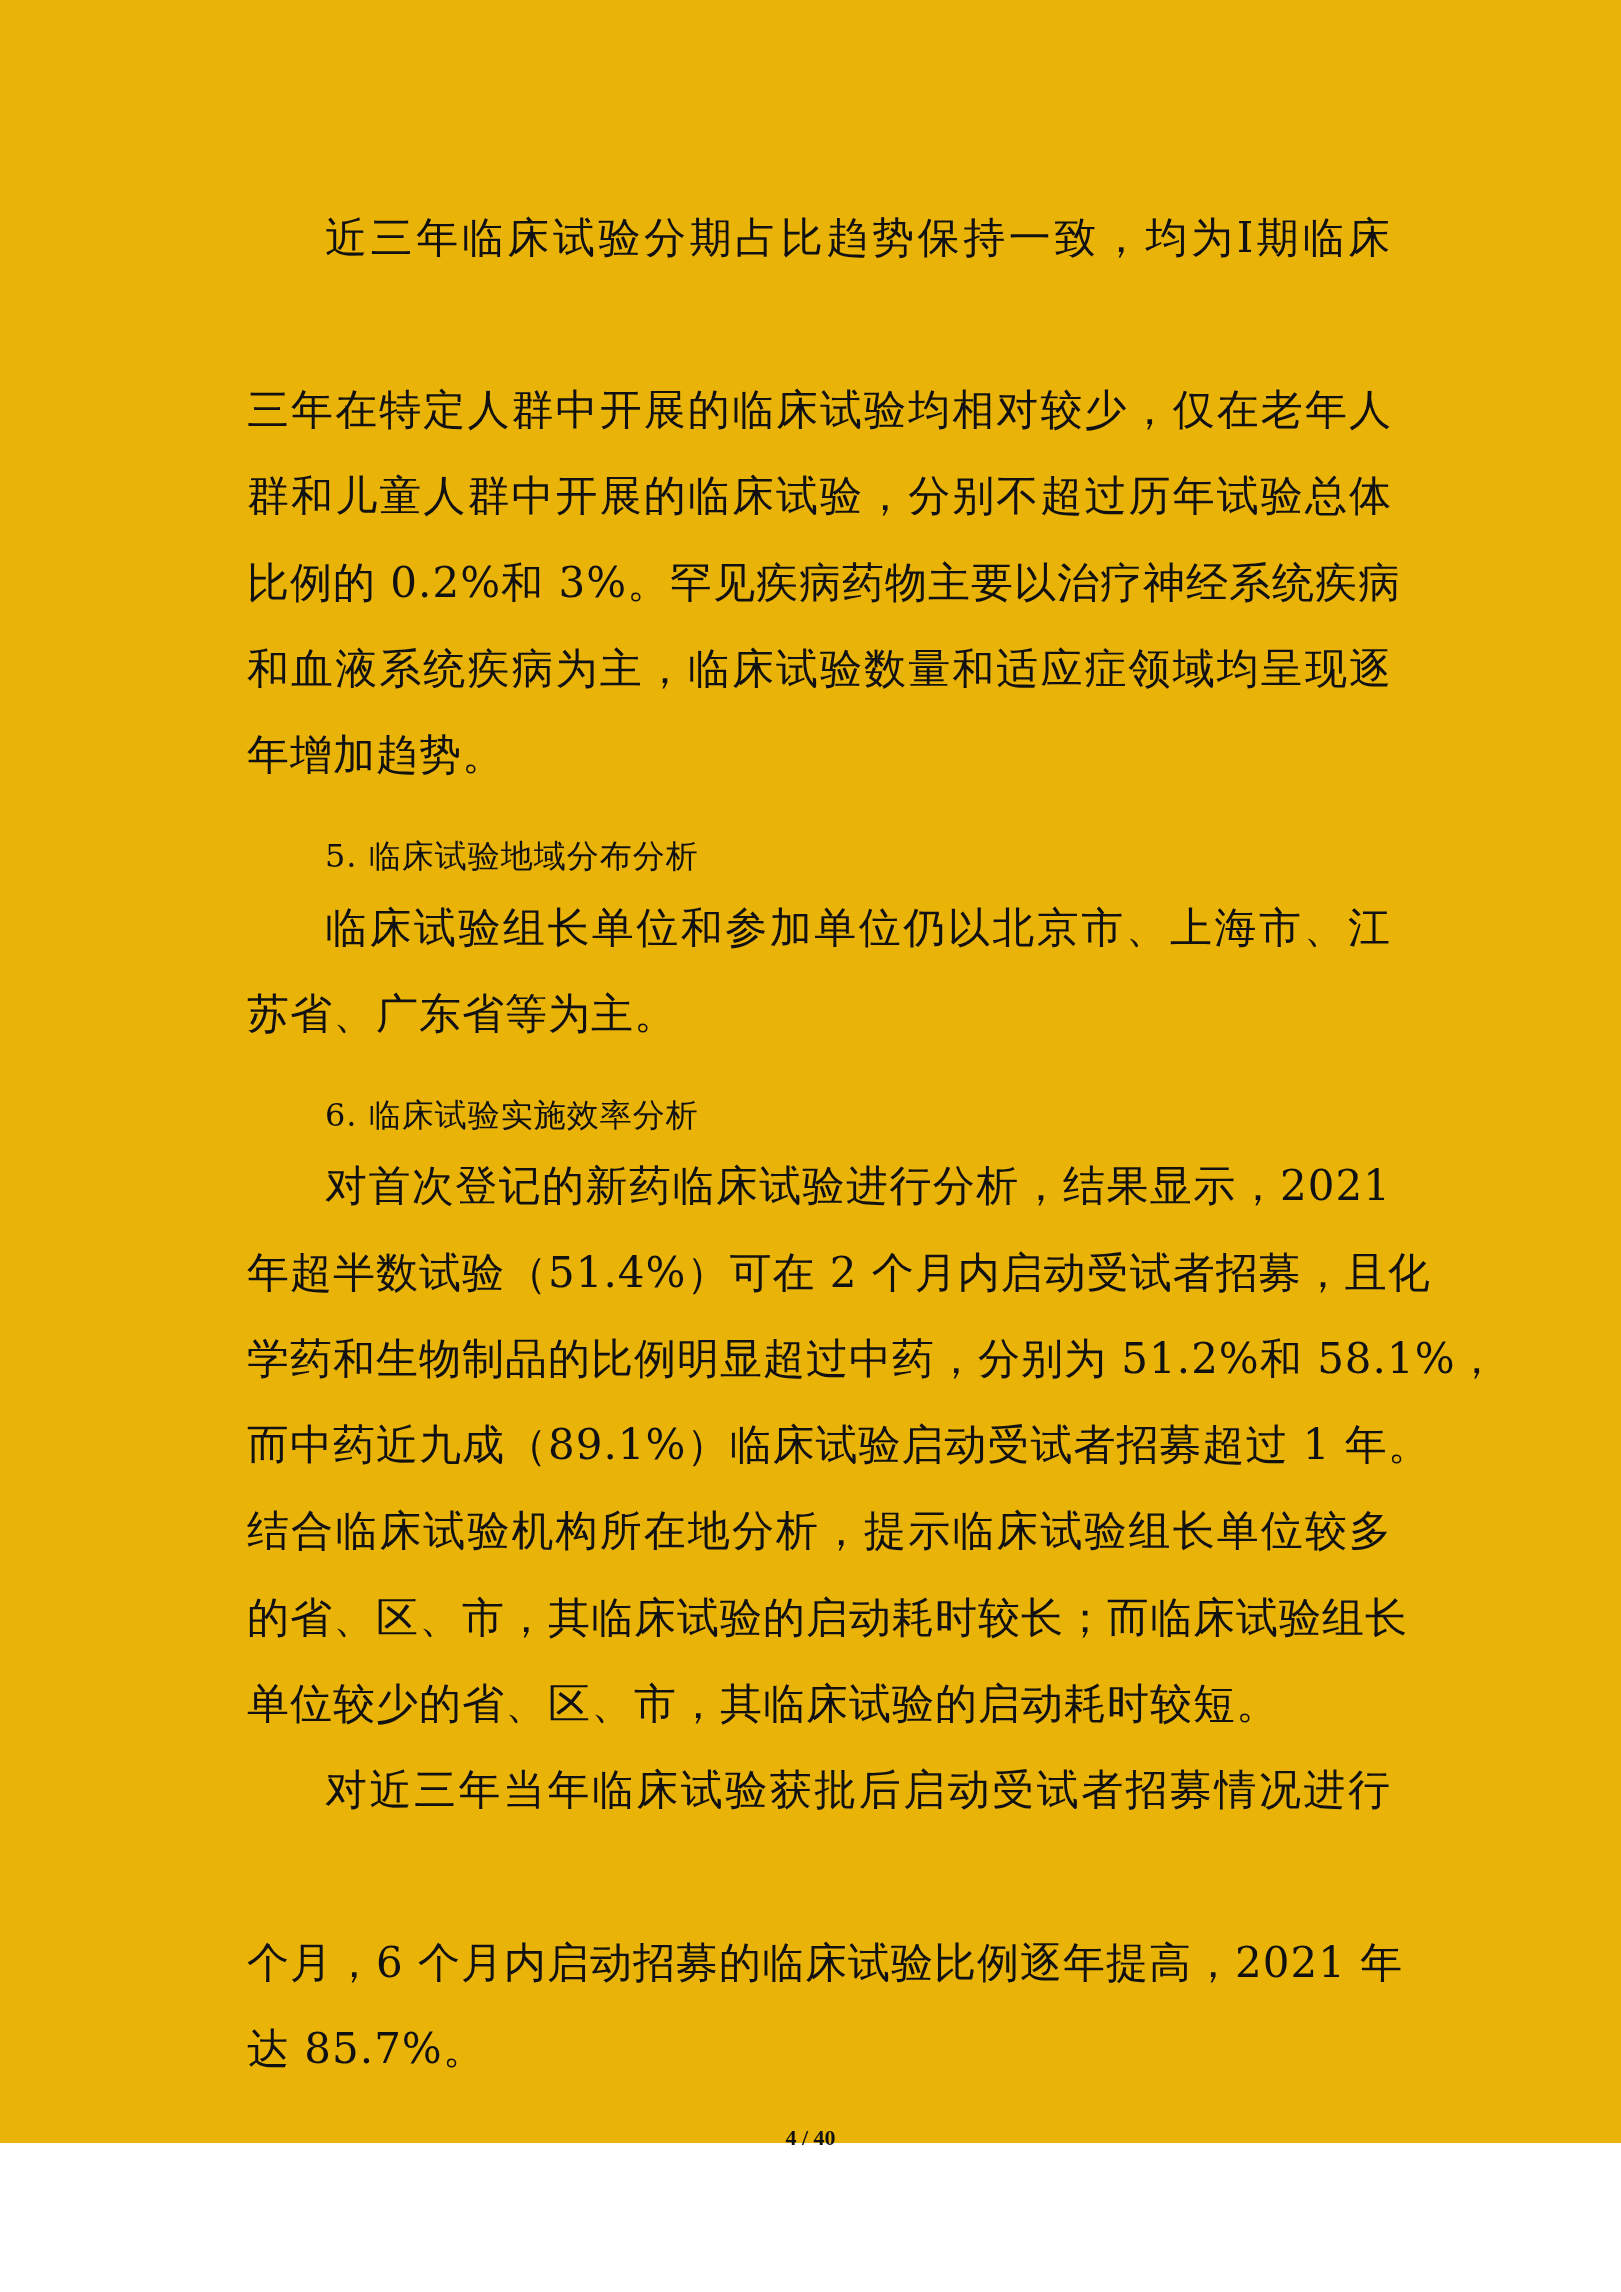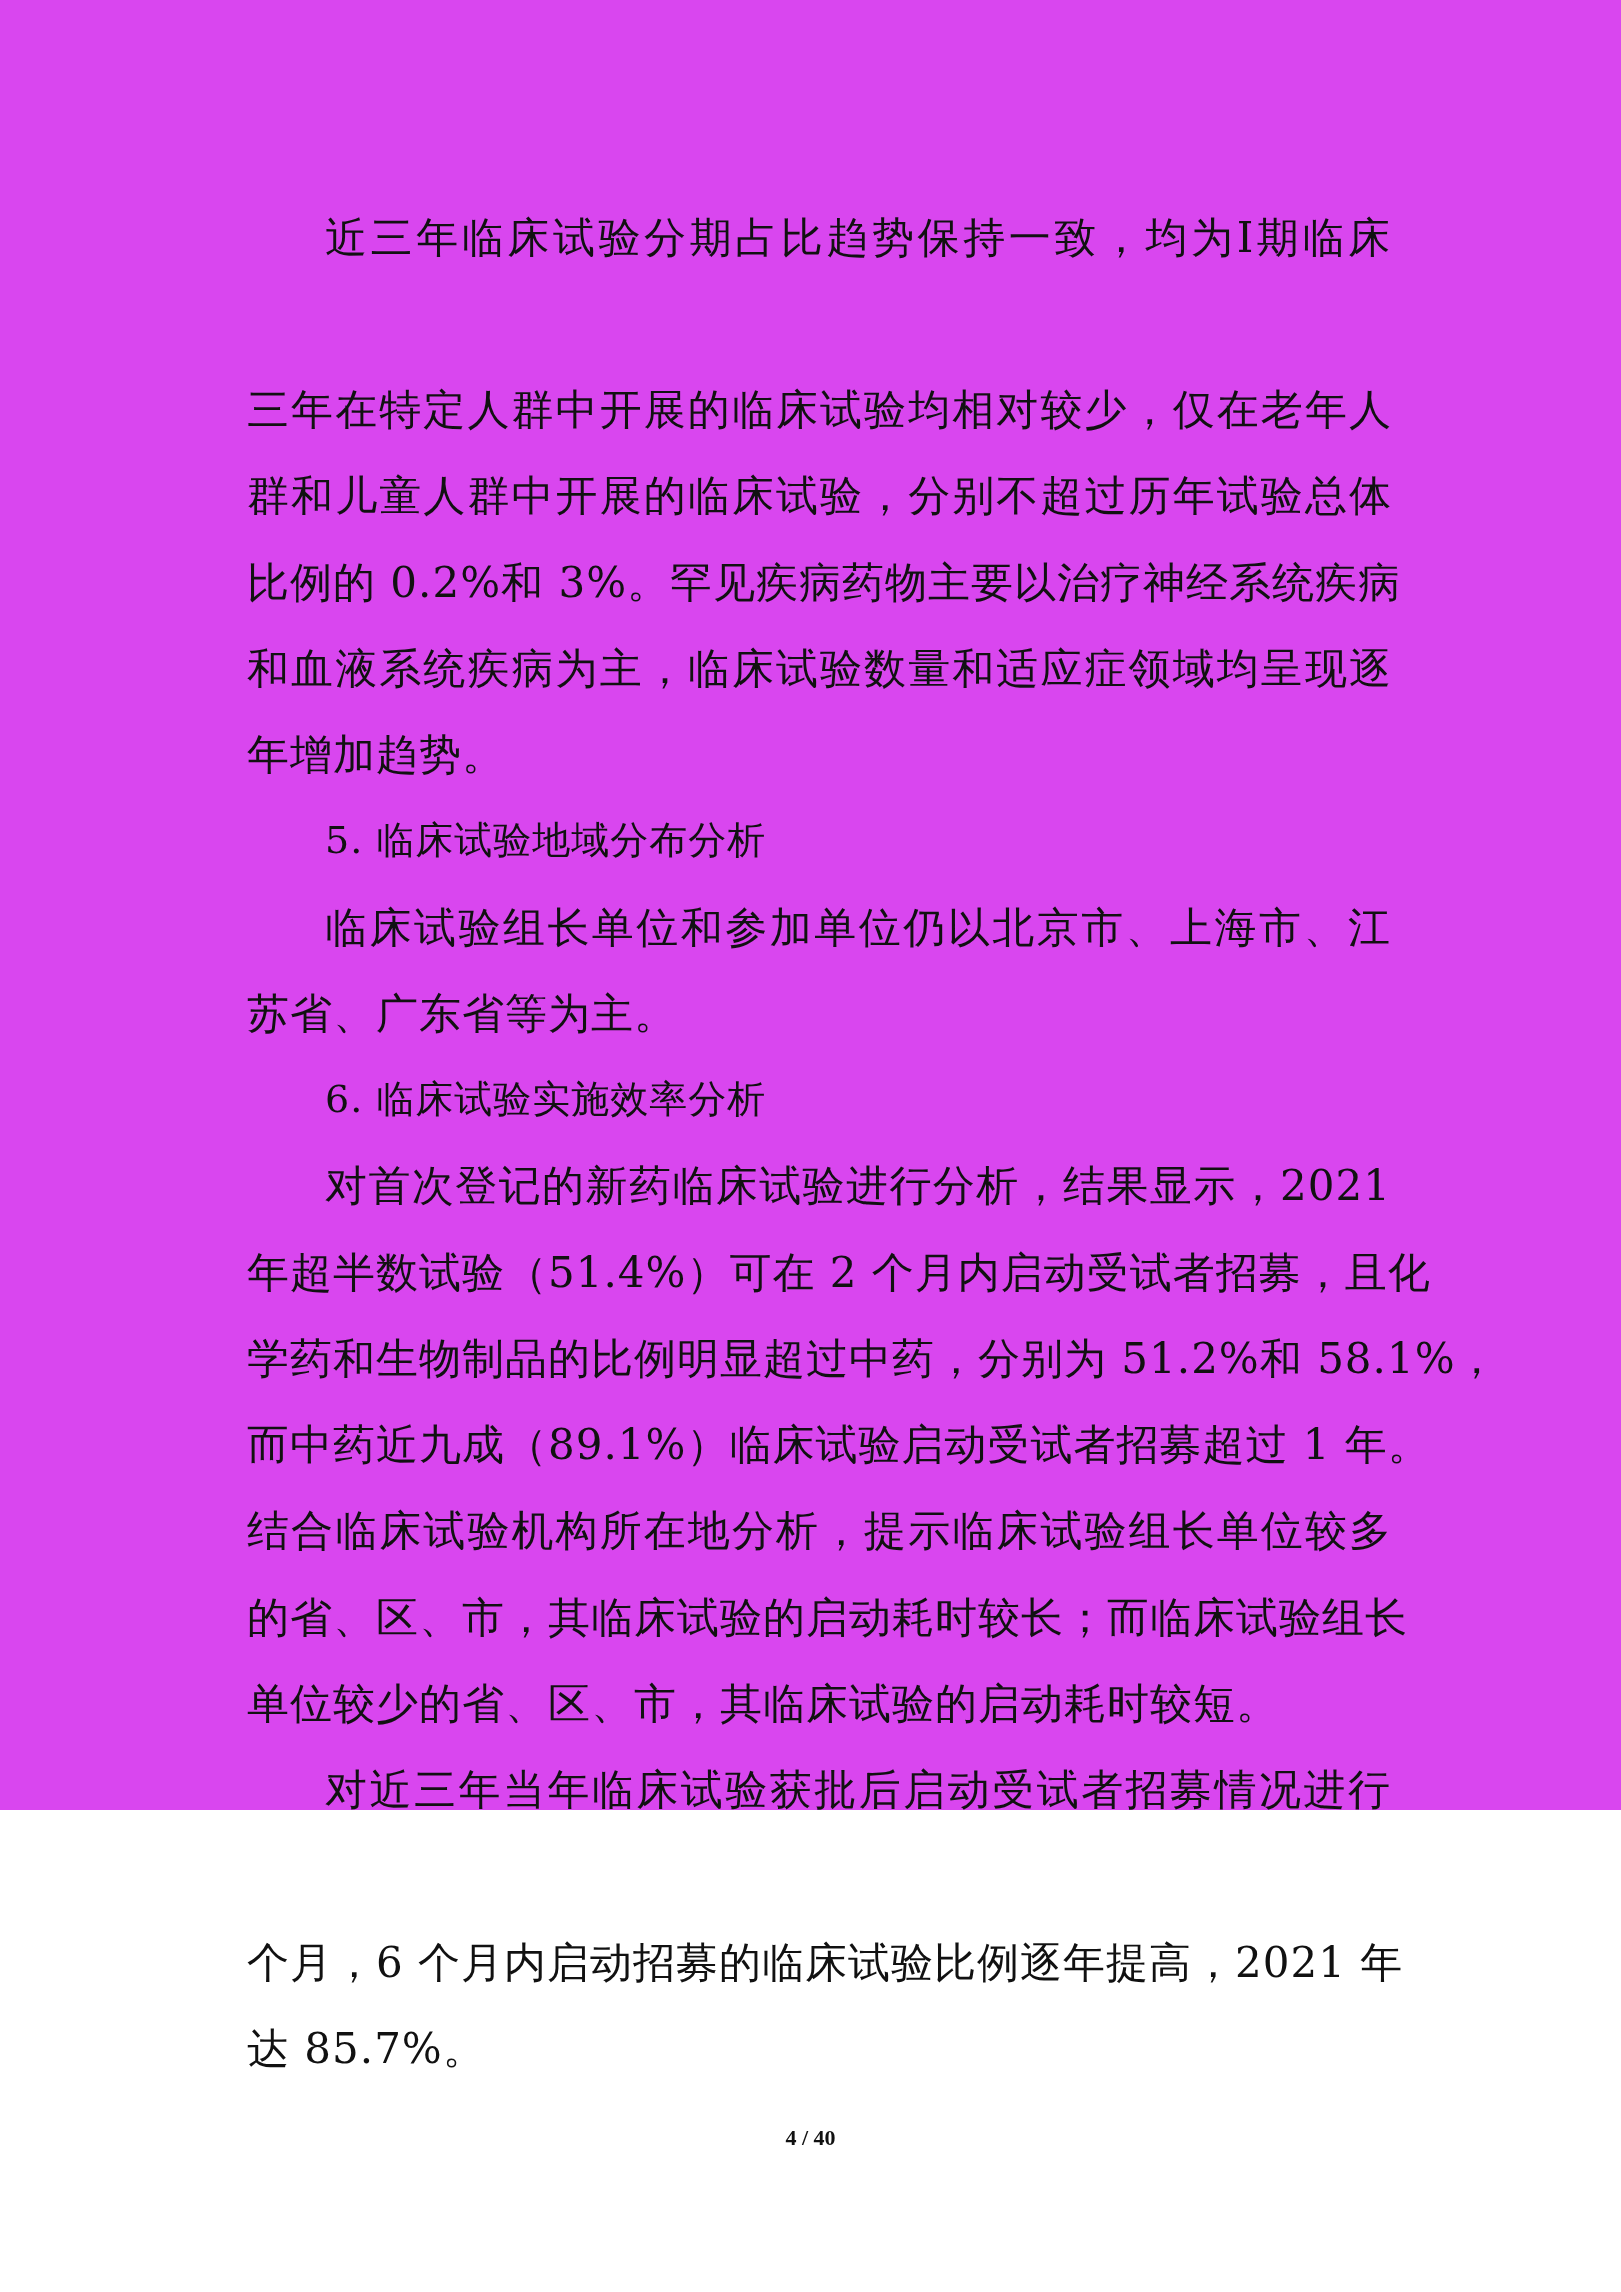--- a/index.html
+++ b/index.html
@@ -1,23 +1,23 @@
 <!DOCTYPE html>
 <html><head>
 <meta charset="utf-8">
 <style>
   html, body { margin: 0; padding: 0; background: #ffffff; }
   body { width: 1621px; height: 2293px; position: relative; overflow: hidden;
          font-family: "DejaVu Serif", "Liberation Serif", serif; color: #111; }
-  .page { position: absolute; left: 0; top: 0; width: 1621px; height: 1810px; background: #d946ef; }
+  .page { position: absolute; left: 0; top: 0; width: 1621px; height: 2143px; background: #eab308; }
   .line { position: absolute; left: 247px; width: 1145px; font-size: 42px; line-height: 49px;
           white-space: nowrap; letter-spacing: 1px; text-align: justify; text-align-last: justify; }
   .line.last { text-align-last: left; }
   .line.indent { left: 325px; width: 1066px; }
-  .heading { position: absolute; left: 325px; font-size: 38px; line-height: 49px; white-space: nowrap; letter-spacing: 1px; }
+  .heading { position: absolute; left: 325px; font-size: 32px; line-height: 49px; white-space: nowrap; letter-spacing: 1px; margin-top: 16px; }
   .footer { position: absolute; top: 2125px; left: 0; width: 1621px; text-align: center;
             font-family: "Liberation Serif", serif; font-weight: bold; font-size: 22px; }
 </style>
 </head>
 <body>
 
 <div class="page">
 
   <div class="line indent" style="top:213px">近三年临床试验分期占比趋势保持一致，均为Ⅰ期临床</div>
   <div class="line" style="top:385px">三年在特定人群中开展的临床试验均相对较少，仅在老年人</div>

